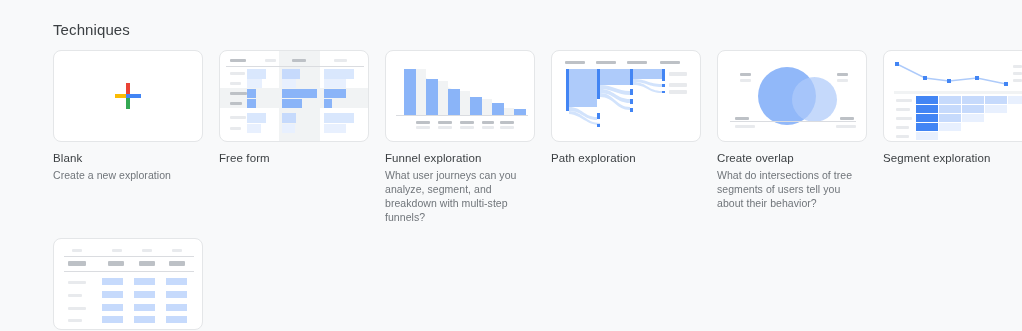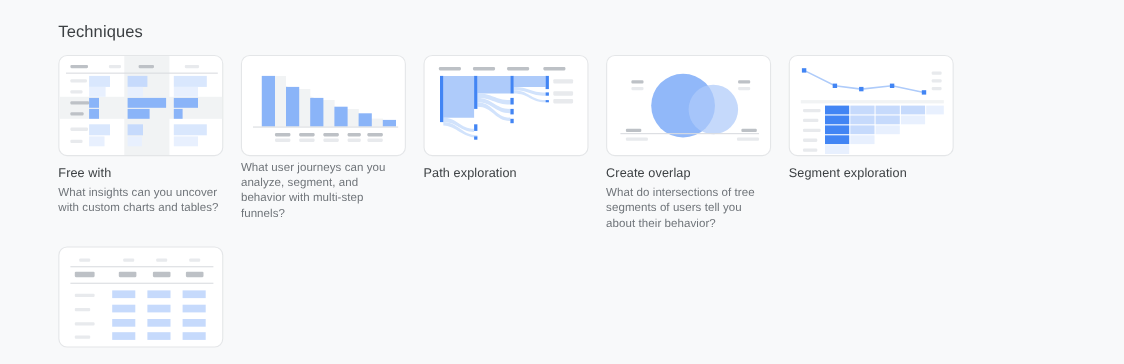--- a/index.html
+++ b/index.html
@@ -114,20 +114,33 @@
 </style>
 </head>
 <body>
 
 <div class="page">
 
   <div class="section-title">Techniques</div>
 
   <div class="grid">
 
+    <div class="card">
+      <div class="thumb">
+        <div class="plus-wrap">
+          <i class="p-top"></i>
+            <i class="p-bot"></i>
+            <i class="p-left"></i>
+            <i class="p-right"></i>
+            <i class="p-mid"></i>
+        </div>
+      </div>
+      <div class="card-title">Blank</div>
+      <div class="card-desc">Create a new exploration</div>
+    </div>
 
     <div class="card">
       <div class="thumb">
 
         <div class="ff-col-shade" style="left:59px;top:0;width:41px;height:92px;"></div>
 
         <div class="ff-row-shade" style="left:0;top:37px;width:150px;height:20px;"></div>
 
         <div class="ph-dark" style="left:10px;top:8px;width:16px;height:3px;"></div>
         <div class="ph" style="left:45px;top:8px;width:11px;height:3px;"></div>
@@ -158,22 +171,21 @@
         <div class="ph" style="left:10px;top:65px;width:16px;height:3px;"></div>
         <div class="bar-xl" style="left:27px;top:62px;width:19px;height:10px;"></div>
         <div class="bar-l" style="left:62px;top:62px;width:14px;height:10px;"></div>
         <div class="bar-xl" style="left:104px;top:62px;width:30px;height:10px;"></div>
 
         <div class="ph" style="left:10px;top:76px;width:11px;height:3px;"></div>
         <div class="bar-xxl" style="left:27px;top:73px;width:14px;height:9px;"></div>
         <div class="bar-xxl" style="left:62px;top:73px;width:13px;height:9px;"></div>
         <div class="bar-xxl" style="left:104px;top:73px;width:22px;height:9px;"></div>
       </div>
-      <div class="card-title">Free with</div>
-      <div class="card-desc">What insights can you uncover with custom charts and tables?</div>
+      <div class="card-title">Free form</div>
     </div>
 
     <div class="card">
       <div class="thumb">
 
         <svg width="150" height="92" style="position:absolute;left:0;top:0;">
           <polygon points="18,18 40,18 40,30 62,30 62,40 84,40 84,48 106,48 106,57 128,57 128,64 128,64 128,64" fill="#f1f3f4"></polygon>
           <polygon points="18,18 40,18 40,30 62,30 62,40 84,40 84,48 106,48 106,57 128,57 128,64 18,64" fill="#f1f3f4"></polygon>
         </svg>
 
@@ -190,21 +202,22 @@
         <div class="ph" style="left:30px;top:75px;width:14px;height:3px;"></div>
         <div class="ph-dark" style="left:52px;top:70px;width:14px;height:3px;"></div>
         <div class="ph" style="left:52px;top:75px;width:14px;height:3px;"></div>
         <div class="ph-dark" style="left:74px;top:70px;width:14px;height:3px;"></div>
         <div class="ph" style="left:74px;top:75px;width:14px;height:3px;"></div>
         <div class="ph-dark" style="left:96px;top:70px;width:12px;height:3px;"></div>
         <div class="ph" style="left:96px;top:75px;width:12px;height:3px;"></div>
         <div class="ph-dark" style="left:114px;top:70px;width:14px;height:3px;"></div>
         <div class="ph" style="left:114px;top:75px;width:14px;height:3px;"></div>
       </div>
-      <div class="card-desc">What user journeys can you analyze, segment, and behavior with multi-step funnels?</div>
+      <div class="card-title">Funnel exploration</div>
+      <div class="card-desc">What user journeys can you analyze, segment, and breakdown with multi-step funnels?</div>
     </div>
 
     <div class="card">
       <div class="thumb">
 
         <div class="ph-dark" style="left:13px;top:10px;width:20px;height:3px;"></div>
         <div class="ph-dark" style="left:44px;top:10px;width:20px;height:3px;"></div>
         <div class="ph-dark" style="left:75px;top:10px;width:20px;height:3px;"></div>
         <div class="ph-dark" style="left:108px;top:10px;width:20px;height:3px;"></div>
 

